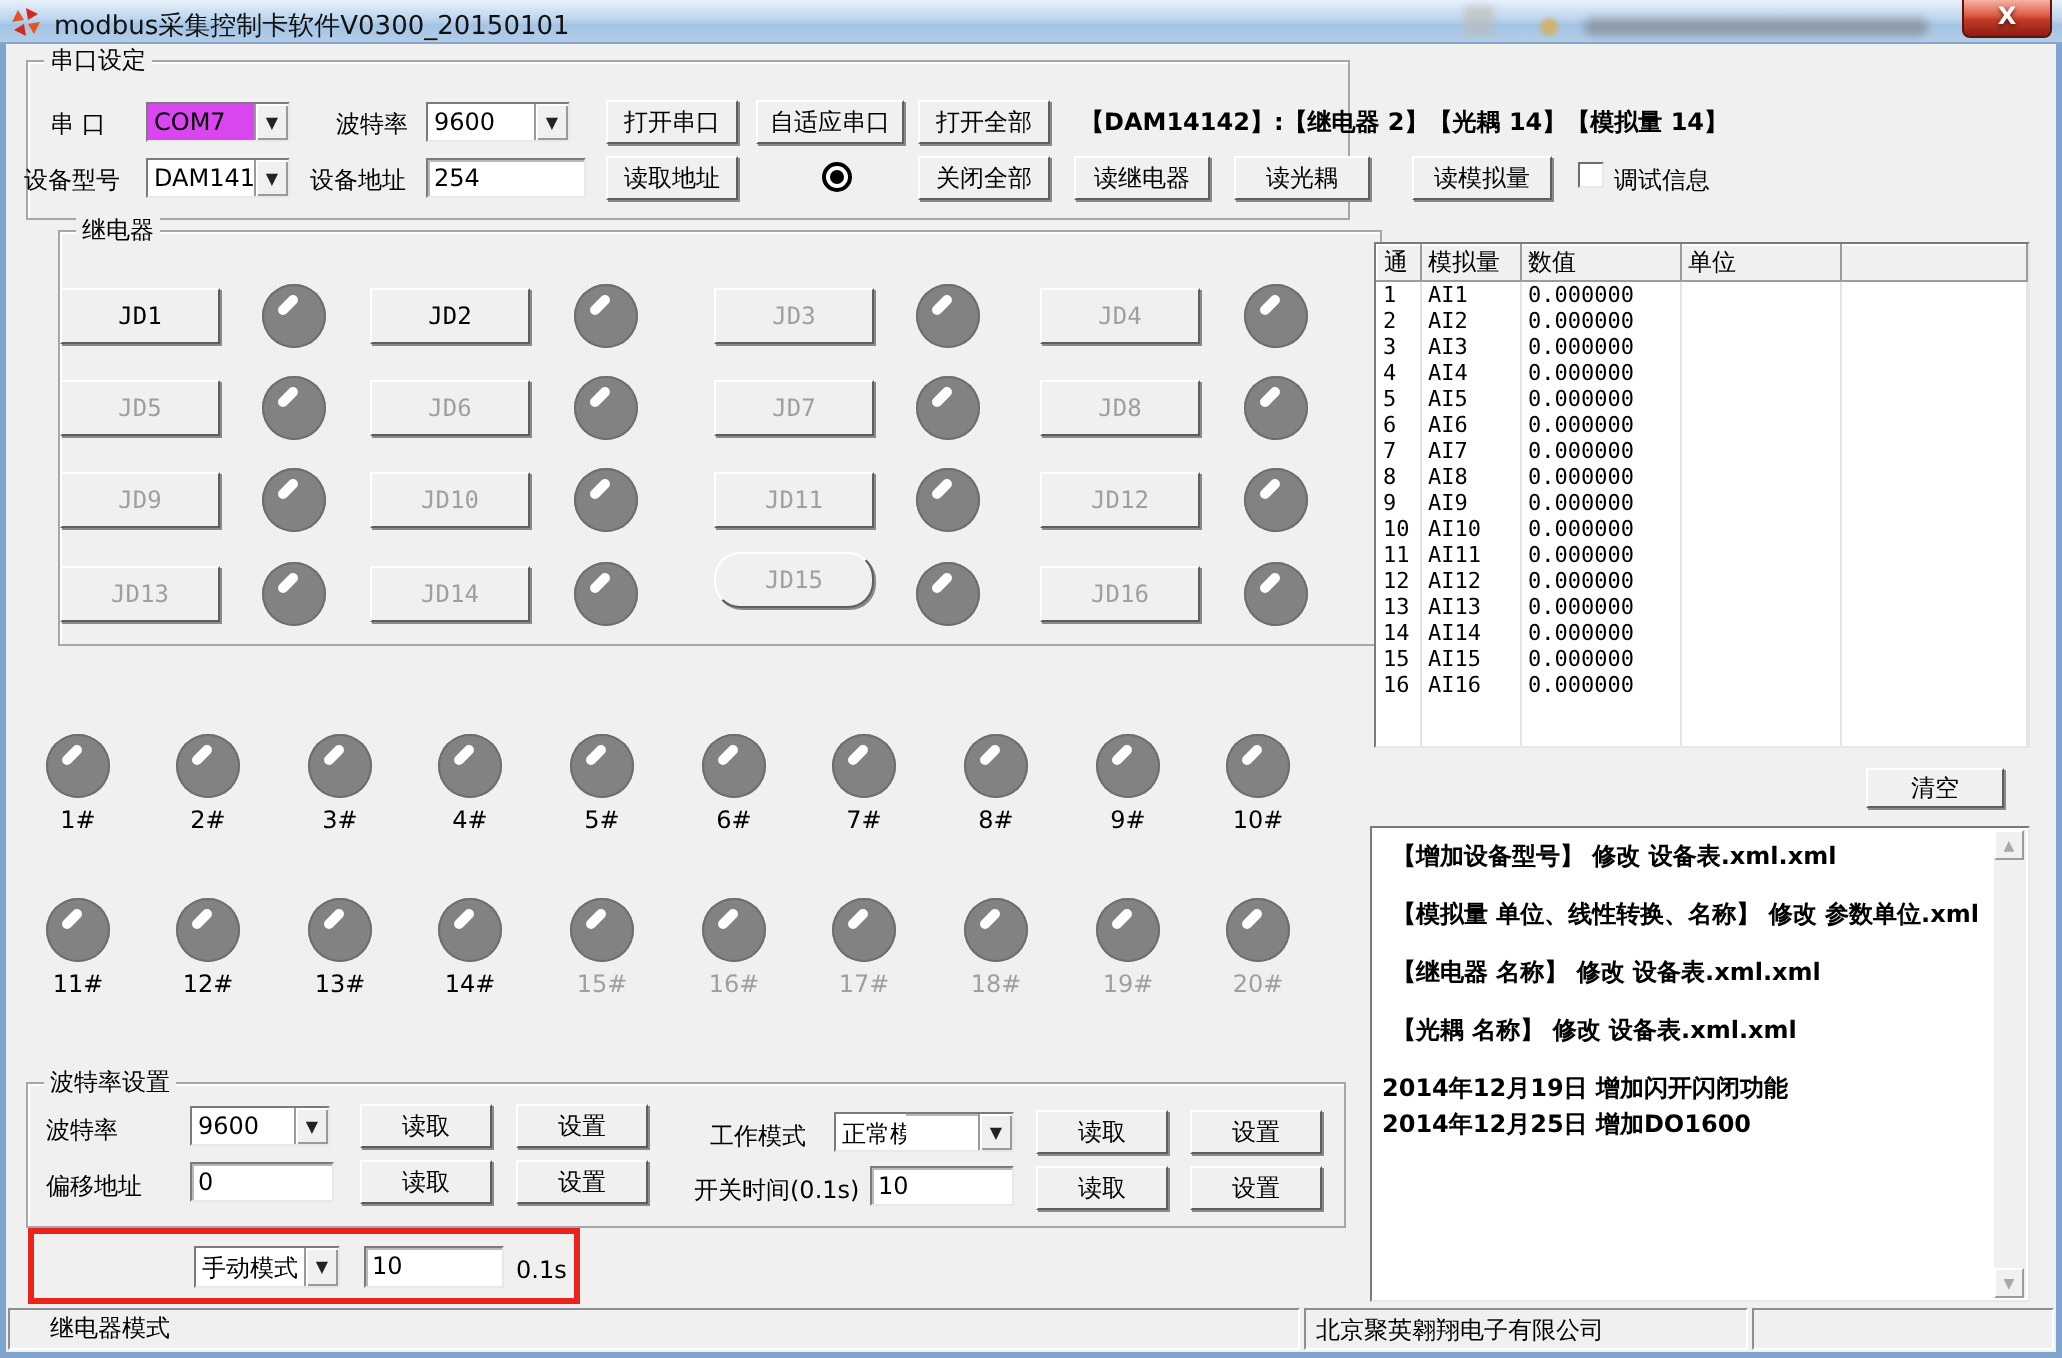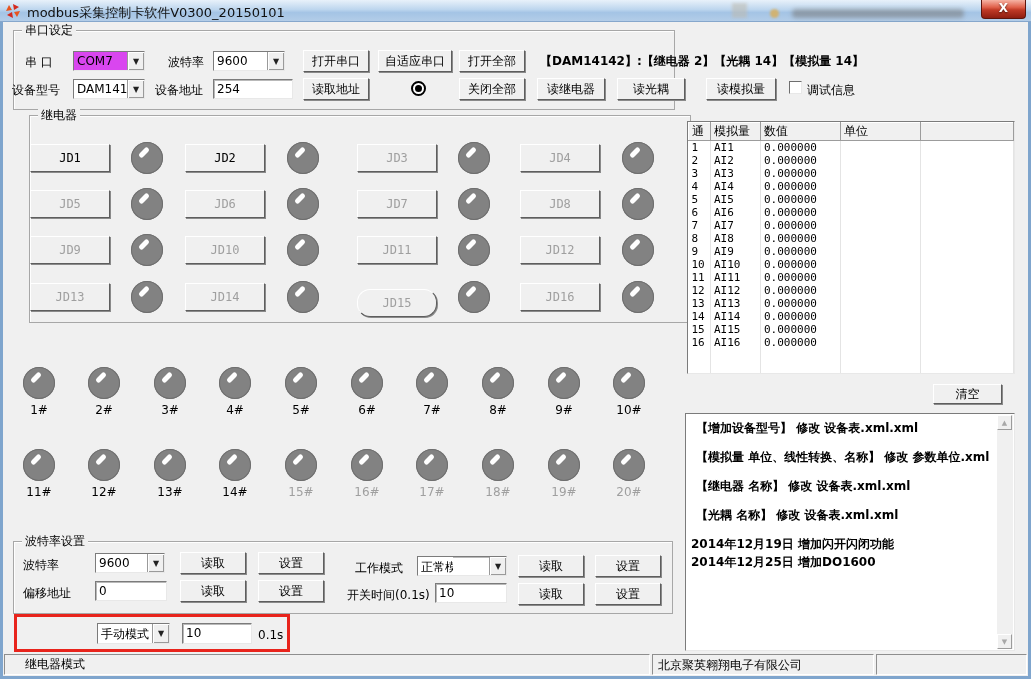--- a/index.html
+++ b/index.html
@@ -148,21 +148,21 @@
         <div class="btn jd disabled" style="left: 182px; top: 214px;">JD10</div>
         <div class="knob" style="left: 284px; top: 212px;"></div>
         <div class="btn jd disabled" style="left: 354px; top: 214px;">JD11</div>
         <div class="knob" style="left: 455px; top: 212px;"></div>
         <div class="btn jd disabled" style="left: 517px; top: 214px;">JD12</div>
         <div class="knob" style="left: 619px; top: 212px;"></div>
         <div class="btn jd disabled" style="left: 27px; top: 261px;">JD13</div>
         <div class="knob" style="left: 128px; top: 259px;"></div>
         <div class="btn jd disabled" style="left: 182px; top: 261px;">JD14</div>
         <div class="knob" style="left: 284px; top: 259px;"></div>
-        <div class="btn jd disabled" style="left: 354px; top: 267px; border-radius: 13px;">JD15</div>
+        <div class="btn jd disabled" style="left: 354px; top: 254px; border-radius: 13px;">JD15</div>
         <div class="knob" style="left: 455px; top: 259px;"></div>
         <div class="btn jd disabled" style="left: 517px; top: 261px;">JD16</div>
         <div class="knob" style="left: 619px; top: 259px;"></div>
       </div>
 
     <div class="layer">
         <div class="knob" style="left: 20px; top: 345px;"></div>
         <div class="opto-lbl" style="left: 14px; top: 381px;">1#</div>
         <div class="knob" style="left: 85px; top: 345px;"></div>
         <div class="opto-lbl" style="left: 79px; top: 381px;">2#</div>

